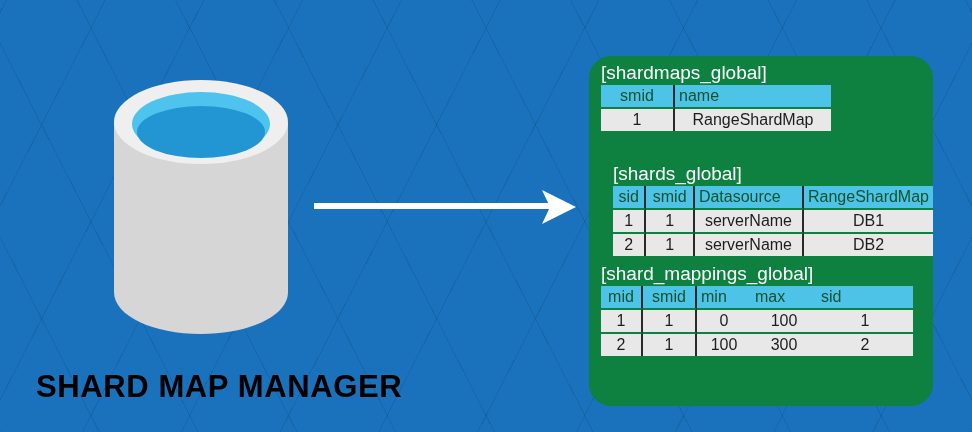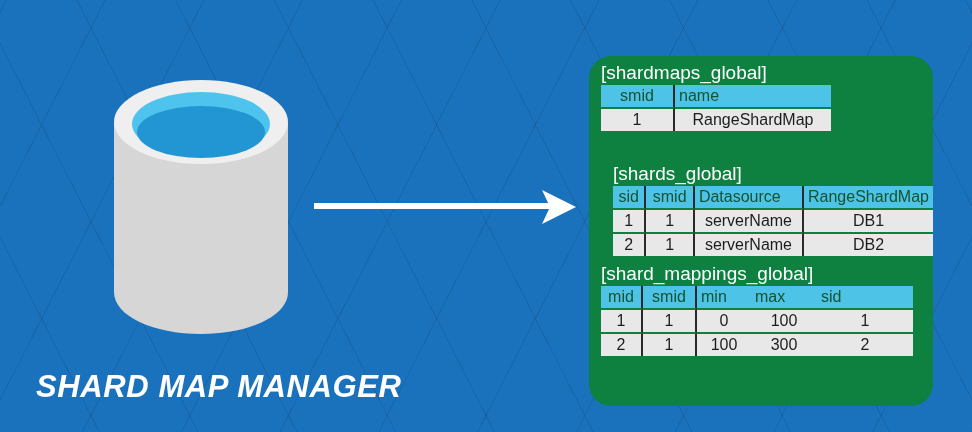--- a/index.html
+++ b/index.html
@@ -111,26 +111,25 @@
   }
   table.data-table td.c { text-align: center; padding: 0 2px; }
   table.data-table td.last { border-right: none; }
   table.data-table tr:last-child td { border-bottom: none; }
 
   
   #page-title {
     position: absolute;
     left: 36px;
     top: 369px;
-    color: #ffffff;
+    color: #000000;
     font-size: 31px;
     font-weight: bold;
     letter-spacing: 0.6px;
     white-space: nowrap;
-    font-style: italic;
   }
 </style>
 </head>
 <body>
 
 <div id="stage">
 
   <div id="bg-pattern"></div>
 
   <div id="db-cylinder">

